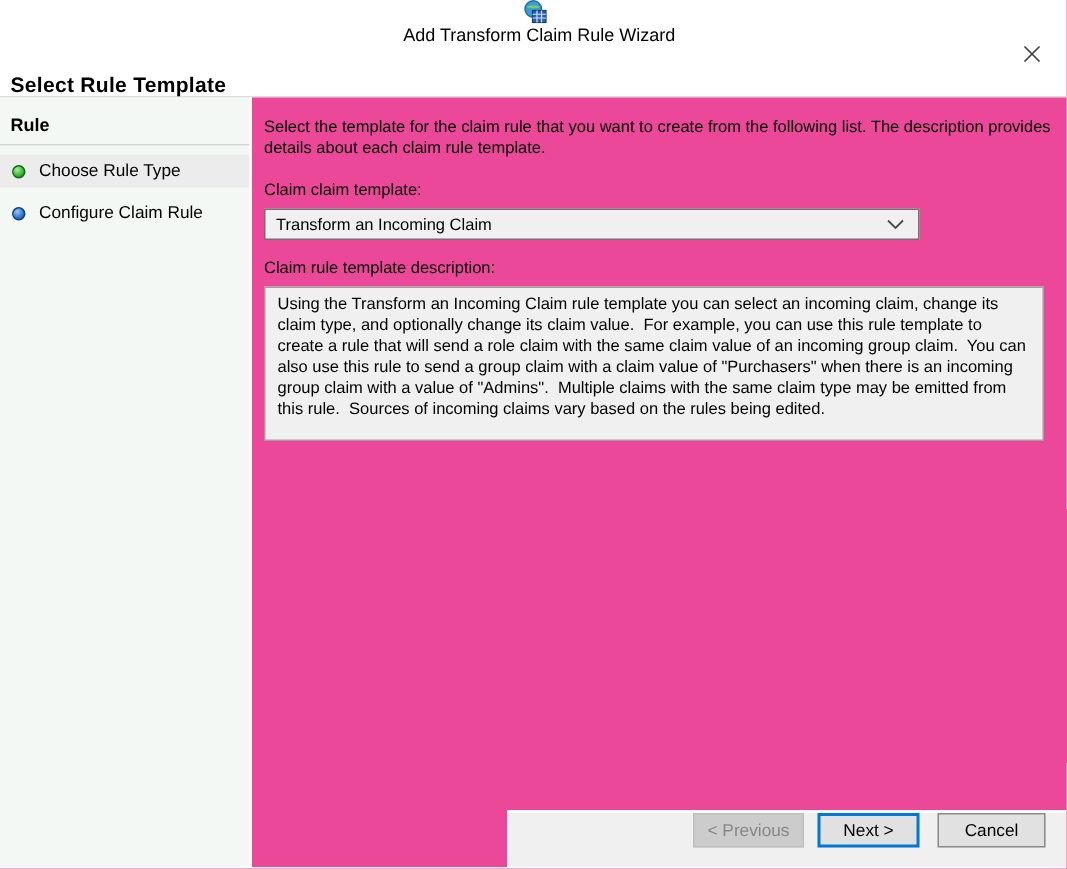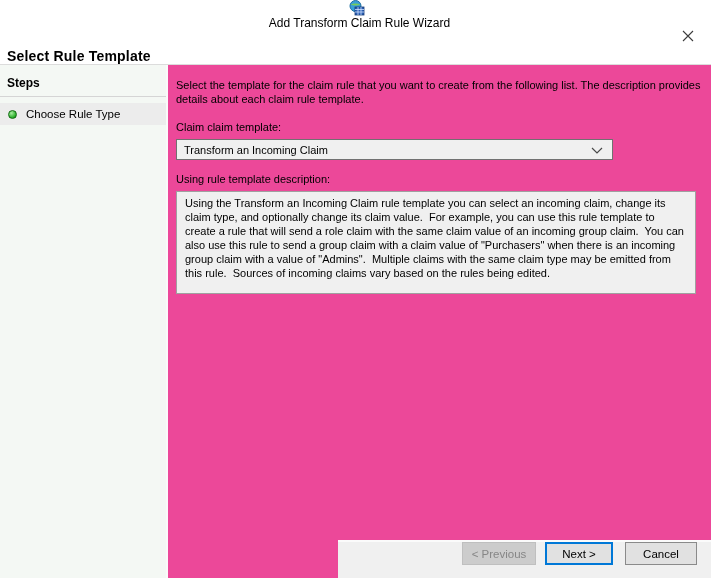--- a/index.html
+++ b/index.html
@@ -186,42 +186,46 @@
   </span>
 </div>
 
 <div class="heading-row">
   <h1>Select Rule Template</h1>
 </div>
 
 <div class="content">
 
   <div class="sidebar">
-    <div class="steps-header">Steps</div>
+    <div class="steps-header">Rule</div>
     <div class="step-item current">
       <span class="bullet green"></span>
       <span class="step-label">Choose Rule Type</span>
+    </div>
+    <div class="step-item">
+      <span class="bullet blue"></span>
+      <span class="step-label">Configure Claim Rule</span>
     </div>
   </div>
 
   <div class="main">
     <div class="intro">Select the template for the claim rule that you want to create from the following list. The description provides details about each claim rule template.</div>
 
     <div class="field-label">Claim claim template:</div>
 
     <div class="combobox">
       <span class="combo-value">Transform an Incoming Claim</span>
       <span class="chevron">
         <svg width="12" height="7" viewBox="0 0 12 7">
           <path d="M1 1 L6 6 L11 1" fill="none" stroke="#4a4a4a" stroke-width="1.2"></path>
         </svg>
       </span>
     </div>
 
-    <div class="desc-label">Using rule template description:</div>
+    <div class="desc-label">Claim rule template description:</div>
 
     <div class="desc-box">Using the Transform an Incoming Claim rule template you can select an incoming claim, change its claim type, and optionally change its claim value.  For example, you can use this rule template to create a rule that will send a role claim with the same claim value of an incoming group claim.  You can also use this rule to send a group claim with a claim value of "Purchasers" when there is an incoming group claim with a value of "Admins".  Multiple claims with the same claim type may be emitted from this rule.  Sources of incoming claims vary based on the rules being edited.</div>
 
     <div class="footer">
       <button class="btn previous" disabled="">&lt; Previous</button>
       <button class="btn next">Next &gt;</button>
       <button class="btn cancel">Cancel</button>
     </div>
   </div>
 </div>

